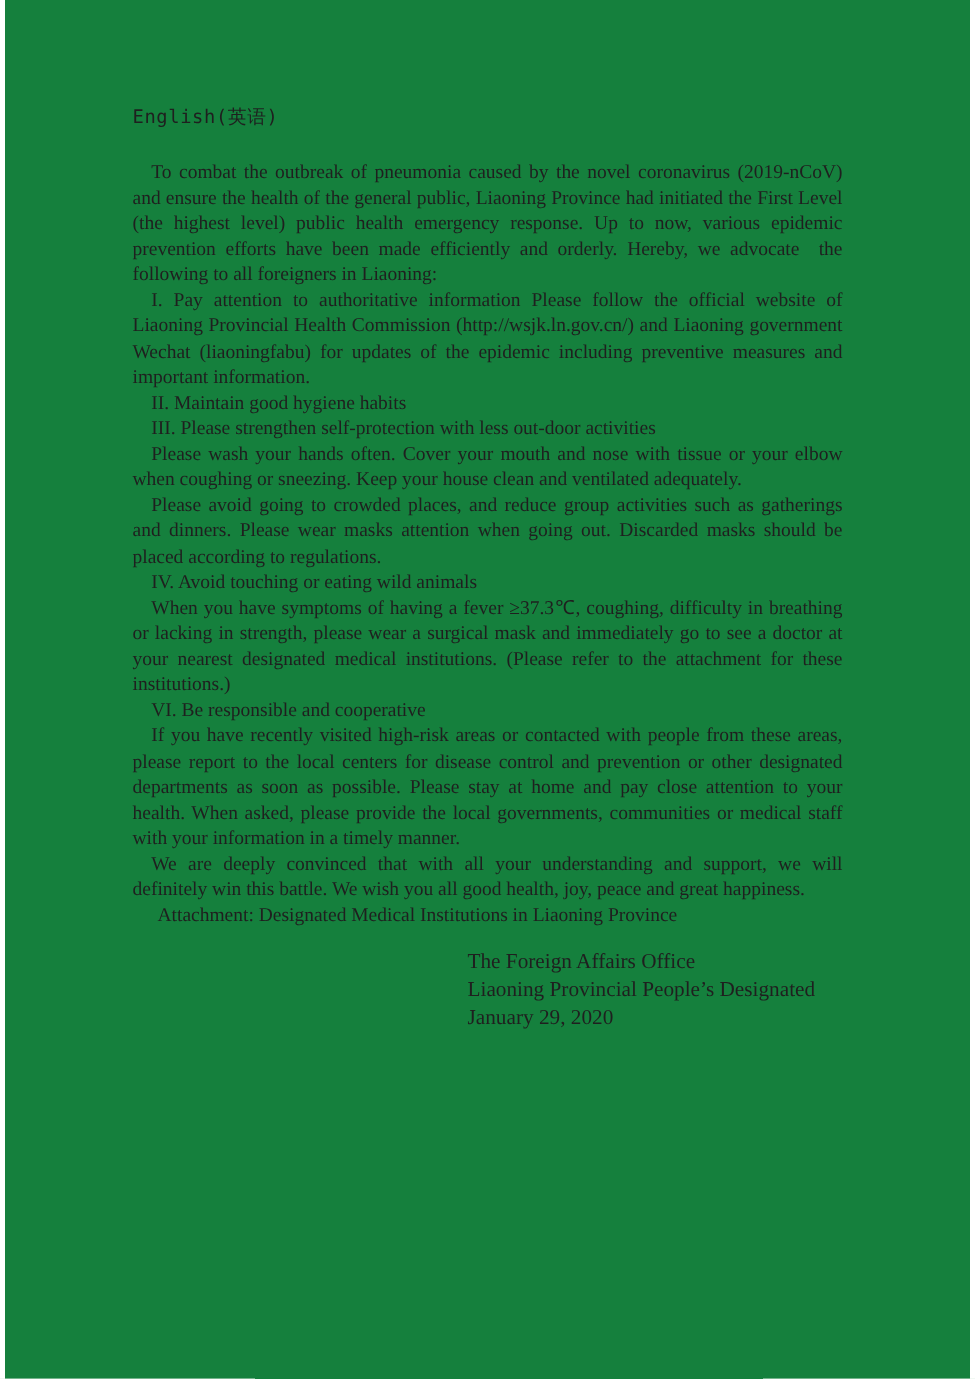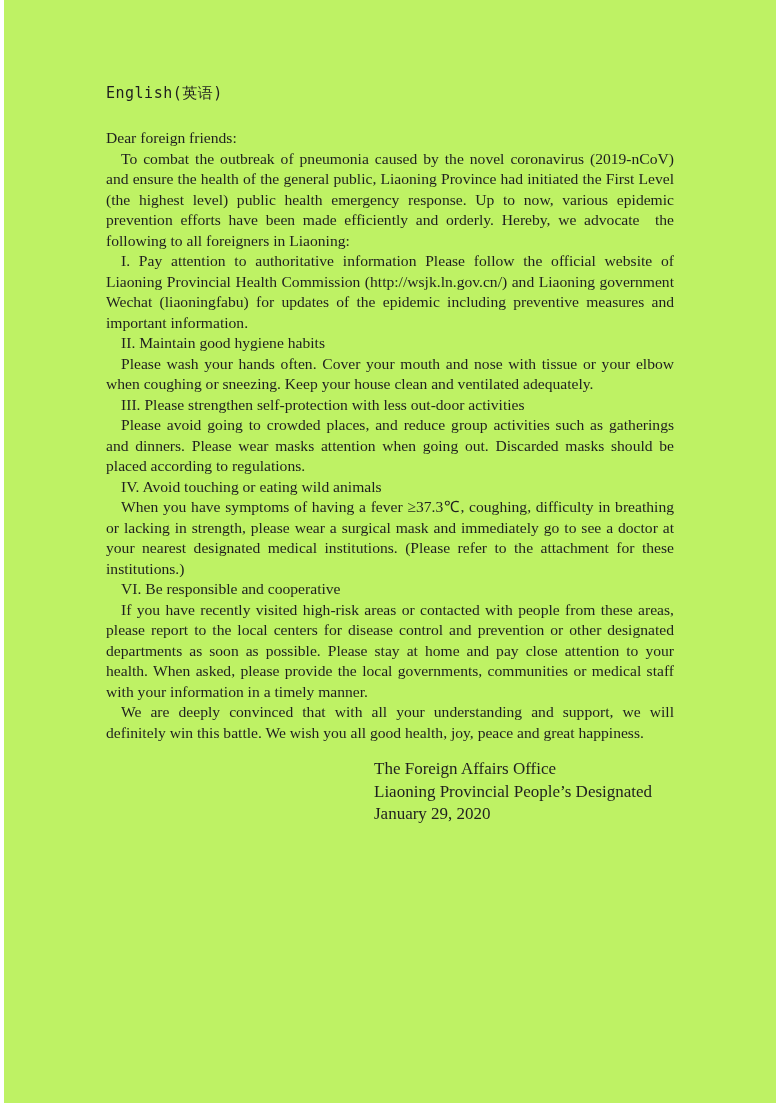--- a/index.html
+++ b/index.html
@@ -5,21 +5,21 @@
   html, body {
     margin: 0;
     padding: 0;
     background: #ffffff;
   }
   .page {
     position: relative;
     width: 772px;
     height: 1103px;
     margin: 0 auto;
-    background: #bef264;
+    background: #15803d;
     box-sizing: border-box;
     padding: 84px 102px 0 102px;
     font-family: "Liberation Serif", serif;
     color: #1f1f1f;
     overflow: hidden;
   }
   .lang-label {
     font-family: "DejaVu Sans Mono", monospace;
     font-size: 15px;
     line-height: 18px;
@@ -62,46 +62,46 @@
 </head>
 <body>
 
 <div class="page">
 
   <div class="lang-label">English(英语)</div>
 
 
   <div class="letter-body">
 
-    <p class="salutation">Dear foreign friends:</p>
 
     <p class="para">To combat the outbreak of pneumonia caused by the novel coronavirus (2019-nCoV) and ensure the health of the general public, Liaoning Province had initiated the First Level (the highest level) public health emergency response. Up to now, various epidemic prevention efforts have been made efficiently and orderly. Hereby, we advocate&nbsp;&nbsp;the following to all foreigners in Liaoning:</p>
 
     <p class="para">I. Pay attention to authoritative information Please follow the official website of Liaoning Provincial Health Commission (http://wsjk.ln.gov.cn/) and Liaoning government Wechat (liaoningfabu) for updates of the epidemic including preventive measures and important information.</p>
 
     <p class="para">II. Maintain good hygiene habits</p>
 
+    <p class="para">III. Please strengthen self-protection with less out-door activities</p>
+
     <p class="para">Please wash your hands often. Cover your mouth and nose with tissue or your elbow when coughing or sneezing. Keep your house clean and ventilated adequately.</p>
-
-    <p class="para">III. Please strengthen self-protection with less out-door activities</p>
 
     <p class="para">Please avoid going to crowded places, and reduce group activities such as gatherings and dinners. Please wear masks attention when going out. Discarded masks should be placed according to regulations.</p>
 
     <p class="para">IV. Avoid touching or eating wild animals</p>
 
 
 
     <p class="para">When you have symptoms of having a fever ≥37.3℃, coughing, difficulty in breathing or lacking in strength, please wear a surgical mask and immediately go to see a doctor at your nearest designated medical institutions. (Please refer to the attachment for these institutions.)</p>
 
     <p class="para">VI. Be responsible and cooperative</p>
 
     <p class="para">If you have recently visited high-risk areas or contacted with people from these areas, please report to the local centers for disease control and prevention or other designated departments as soon as possible. Please stay at home and pay close attention to your health. When asked, please provide the local governments, communities or medical staff with your information in a timely manner.</p>
 
     <p class="para">We are deeply convinced that with all your understanding and support, we will definitely win this battle. We wish you all good health, joy, peace and great happiness.</p>
 
+    <p class="para attachment-line">Attachment: Designated Medical Institutions in Liaoning Province</p>
 
   </div>
 
   <div class="signature-block">
     <div>The Foreign Affairs Office</div>
     <div>Liaoning Provincial People’s Designated</div>
     <div>January 29, 2020</div>
   </div>
 
 </div>

